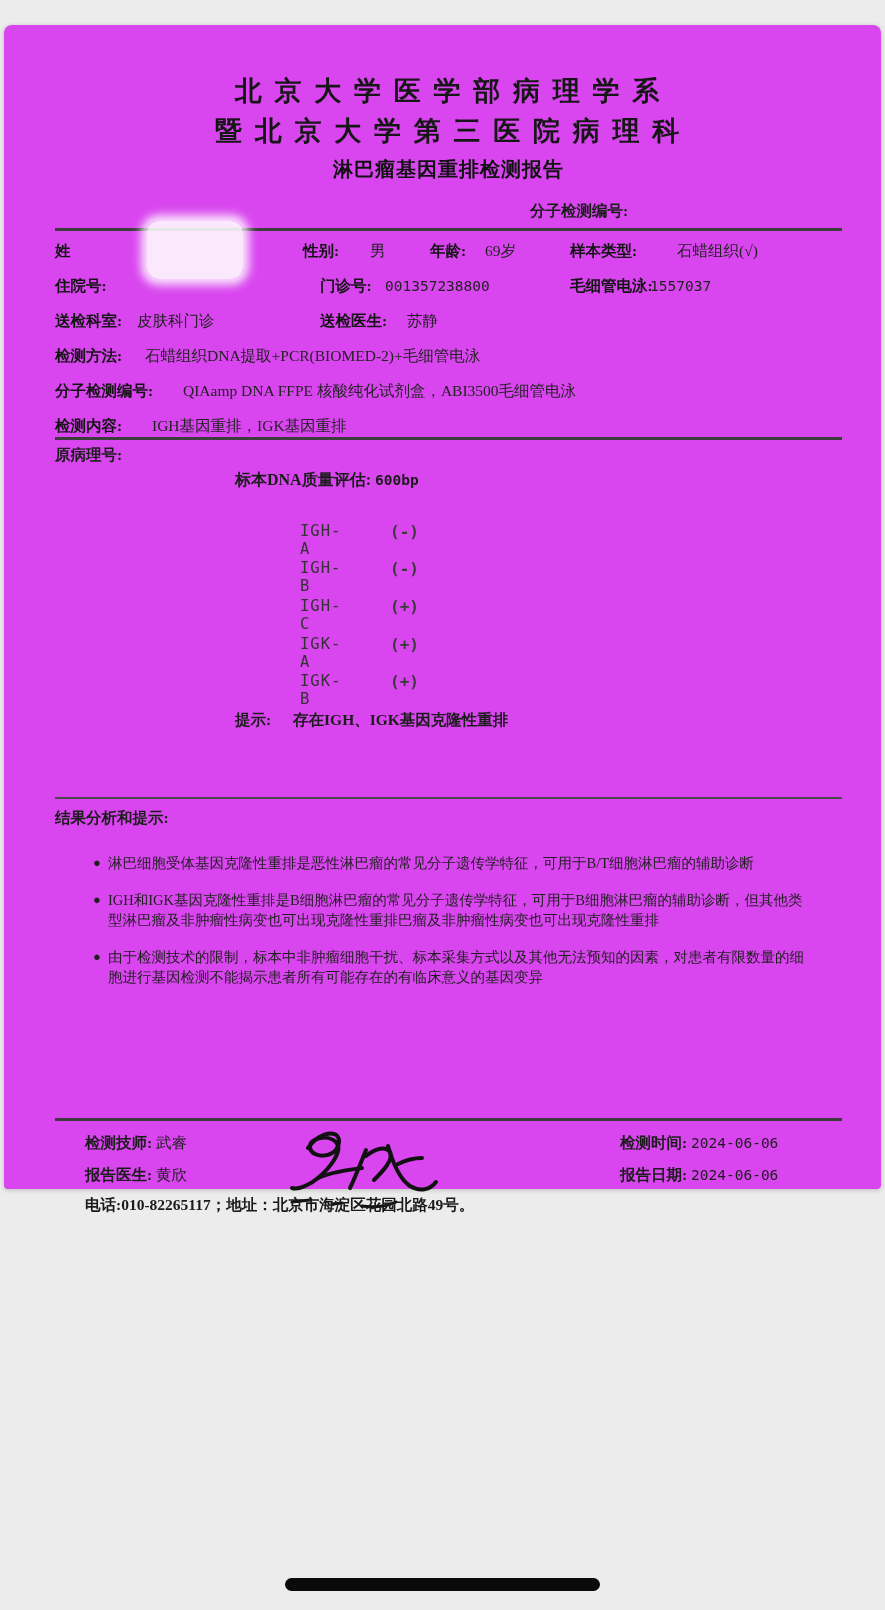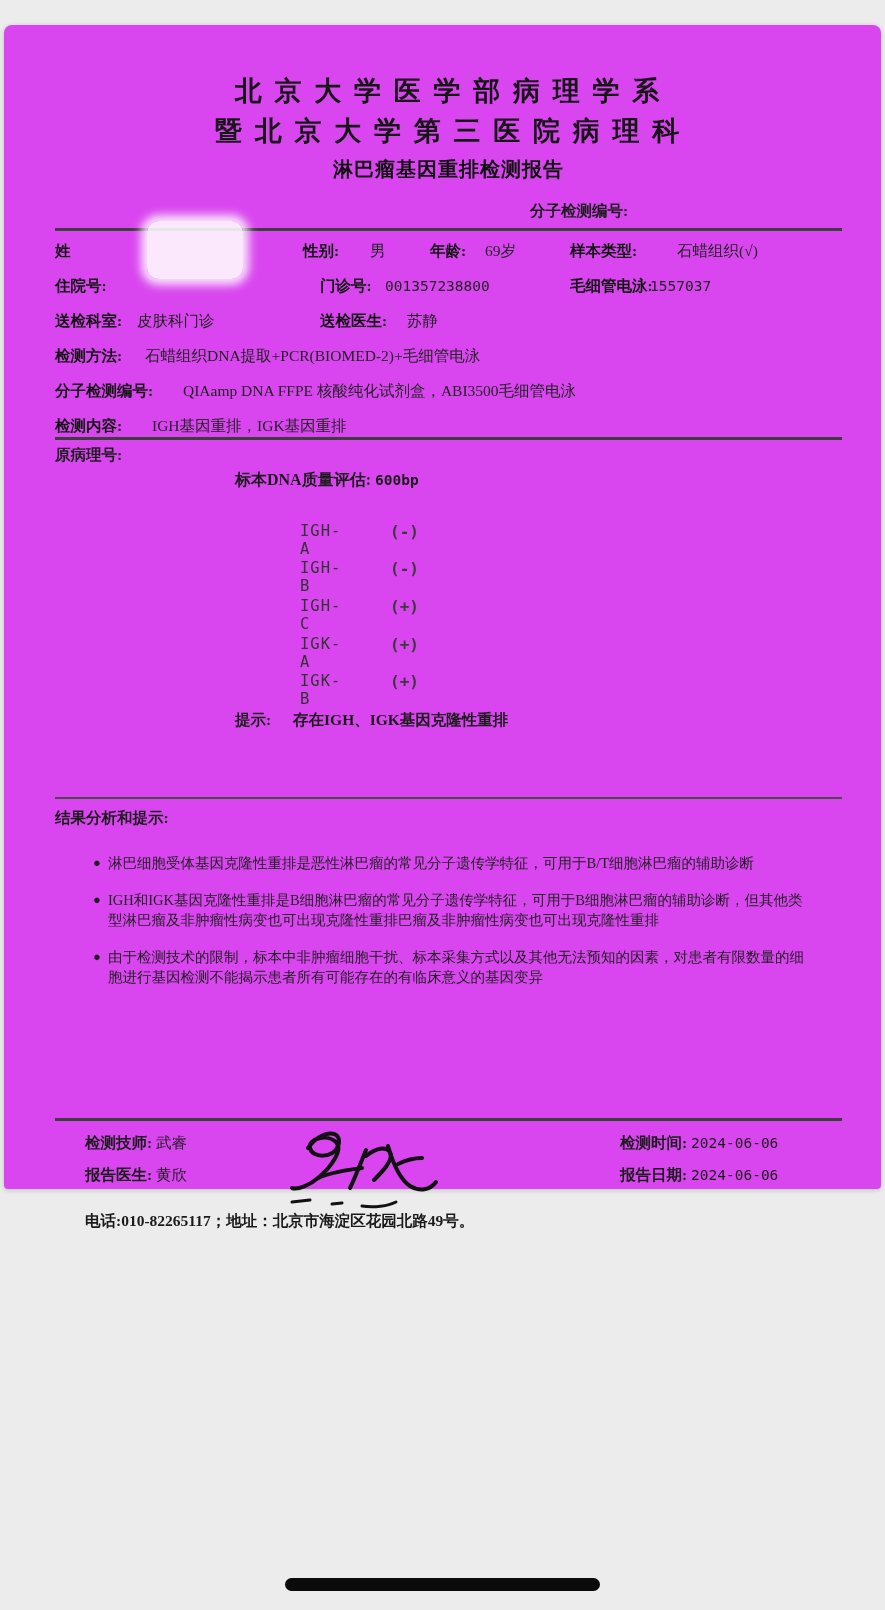--- a/index.html
+++ b/index.html
@@ -57,21 +57,21 @@
   .res-row{position:absolute;font-size:16px;color:#333;}
   .res-gene{position:absolute;left:245px;font-family:"DejaVu Sans Mono",monospace;font-size:15.5px;letter-spacing:1px;}
   .res-val{position:absolute;left:335px;font-family:"DejaVu Sans Mono",monospace;font-weight:bold;font-size:16px;color:#3a3a3a;}
   .hint-line{position:absolute;left:180px;font-weight:bold;font-size:15.5px;}
   .hint-line .hl{margin-right:18px;}
   .bullets{position:absolute;left:38px;top:828px;width:720px;}
   .bullet-item{display:flex;margin-bottom:17px;font-size:14.5px;line-height:20px;color:#1f1f1f;}
   .bullet-mark{flex:0 0 15px;font-size:13px;}
   .foot-row{position:absolute;font-size:15.5px;}
   .foot-lbl{font-weight:bold;}
-  .contact{position:absolute;left:30px;top:1170px;font-size:15.5px;font-weight:bold;color:#1a1a1a;margin-top:16px;}
+  .contact{position:absolute;left:30px;top:1170px;font-size:15.5px;font-weight:bold;color:#1a1a1a;}
   .signature{position:absolute;left:215px;top:1095px;}
   .home-indicator{
     position:absolute;left:285px;top:1578px;width:315px;height:13px;
     background:#0a0a0a;border-radius:7px;
   }
 </style>
 </head>
 <body>
 
 <div class="page">

